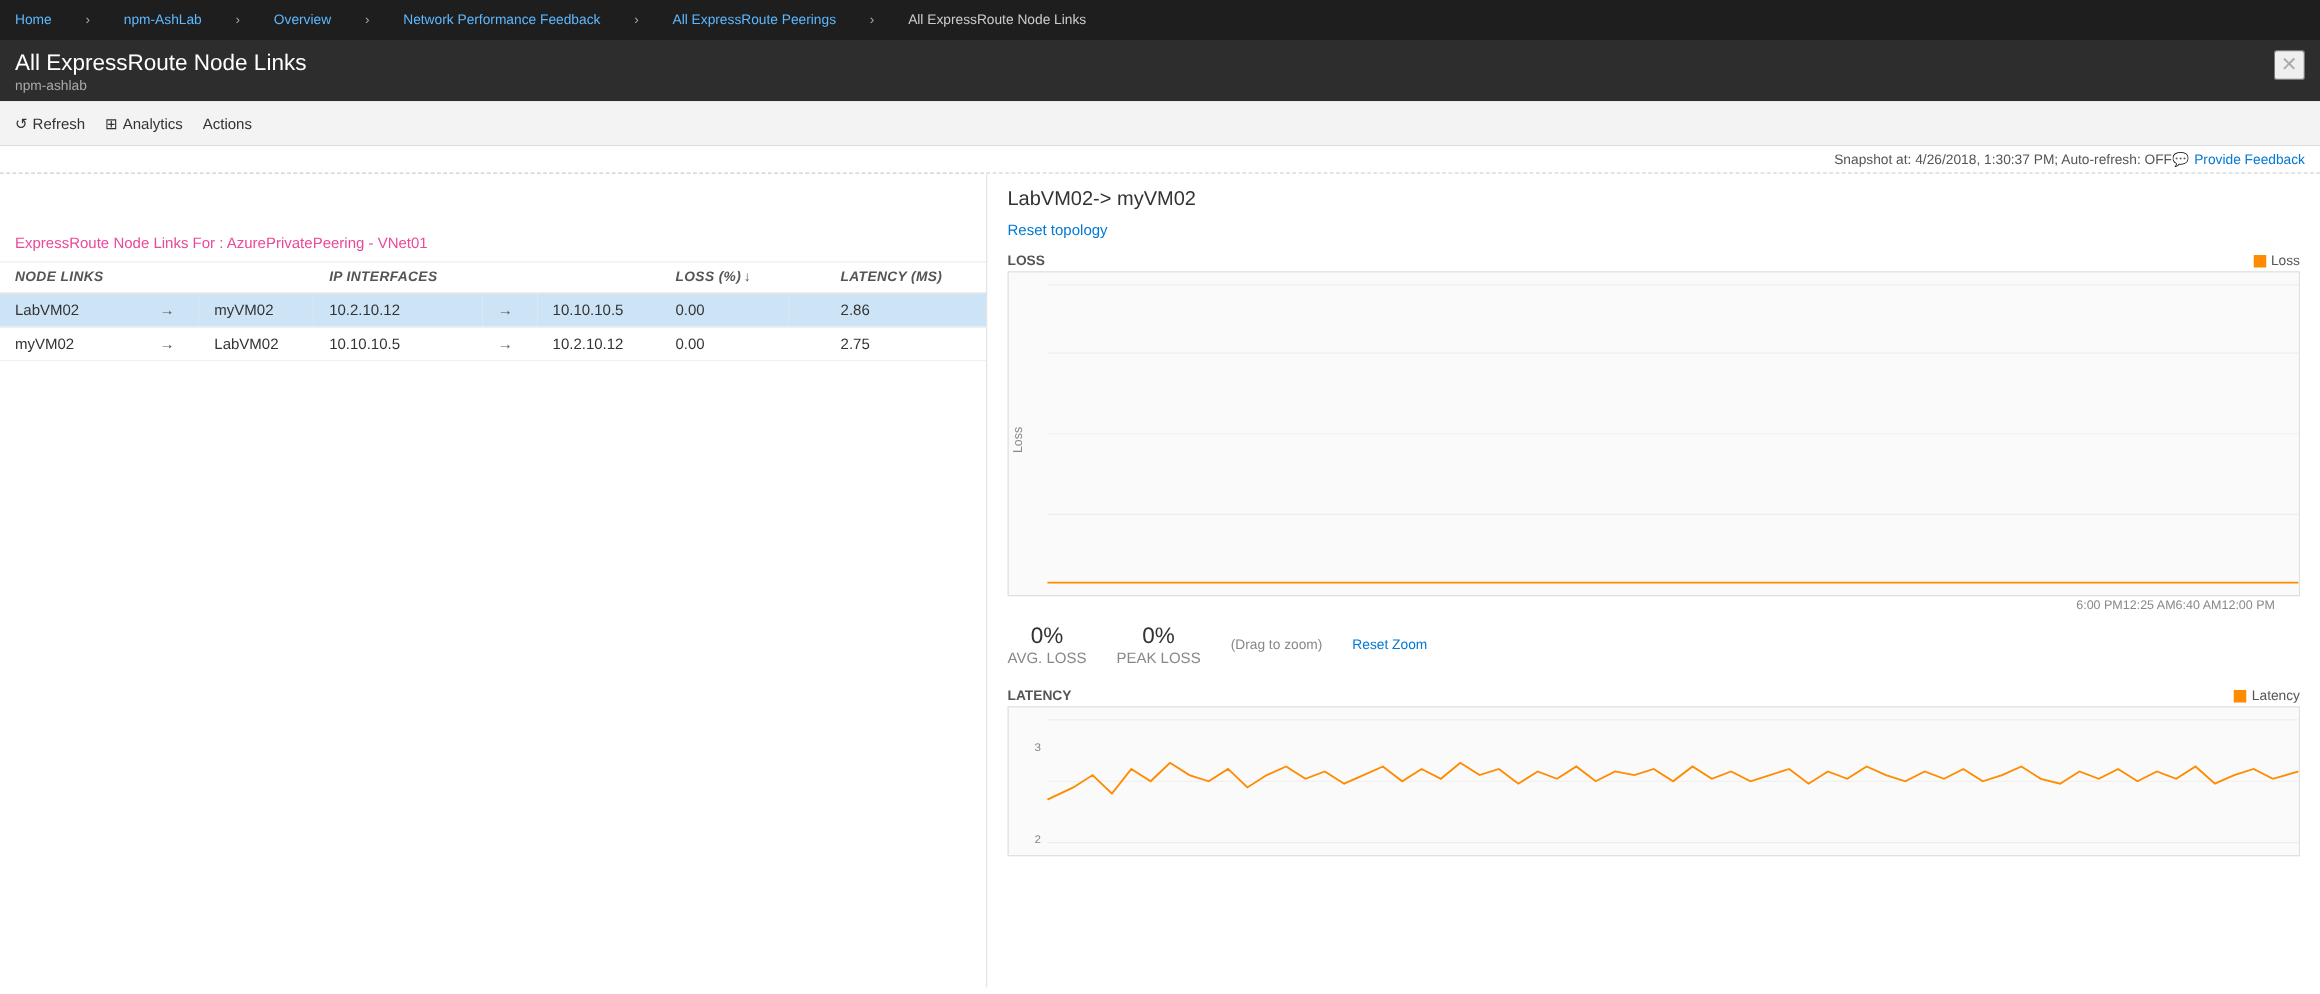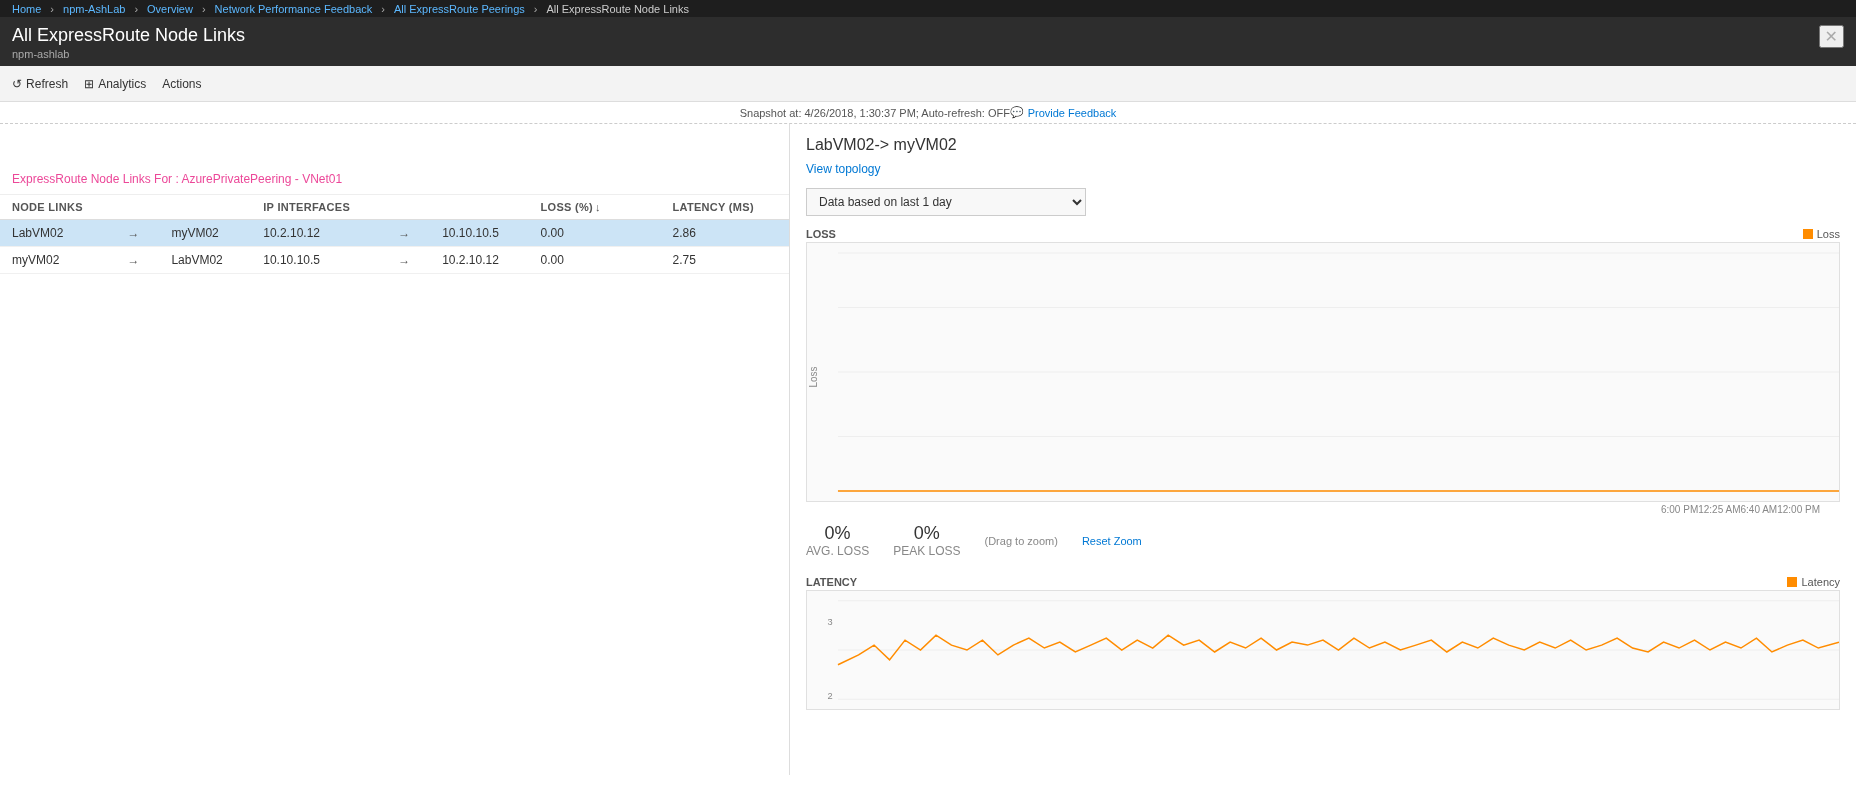--- a/index.html
+++ b/index.html
@@ -3,24 +3,24 @@
   <meta charset="utf-8">
   <style>
     * { box-sizing: border-box; margin: 0; padding: 0; }
     body { font-family: 'Segoe UI', Arial, sans-serif; font-size: 12px; background: #fff; color: #333; overflow: hidden; }
 
     
     .top-bar {
       background: #1e1e1e;
       color: #fff;
       padding: 0 12px;
-      height: 17px;
-      display: flex;
-      align-items: center;
-      gap: 6px;
+      height: 32px;
+      display: flex;
+      align-items: center;
+      gap: 24px;
       font-size: 11px;
     }
     .breadcrumb-item { color: #5cb8ff; cursor: pointer; }
     .breadcrumb-sep { color: #aaa; margin: 0 3px; }
     .breadcrumb-current { color: #ccc; }
 
     
     .title-bar {
       background: #2d2d2d;
       color: #fff;
@@ -56,21 +56,21 @@
     }
 
     
     .snapshot-bar {
       background: #fff;
       border-bottom: 1px dashed #ccc;
       padding: 4px 12px;
       font-size: 11px;
       color: #555;
       display: flex;
-      justify-content: center;
+      justify-content: flex-end;
       align-items: center;
     }
     .provide-feedback { color: #0078d4; cursor: pointer; font-size: 11px; display: flex; align-items: center; gap: 4px; }
 
     
     .main-content {
       display: flex;
       height: calc(795px - 32px - 56px - 28px - 28px);
     }
 
@@ -92,20 +92,21 @@
     .data-table { width: 100%; border-collapse: collapse; }
     .data-table th {
       text-align: left;
       padding: 6px 12px;
       font-size: 11px;
       font-weight: 600;
       color: #555;
       border-bottom: 1px solid #ddd;
       text-transform: uppercase;
       letter-spacing: 0.3px;
+      font-style: italic;
     }
     .data-table td { padding: 6px 12px; font-size: 12px; border-bottom: 1px solid #f0f0f0; }
     .data-table tr.selected td { background: #cce4f6; }
     .arrow-cell { color: #555; }
     .sort-icon { display: inline-block; margin-left: 2px; }
 
     
     .right-panel {
       flex: 1;
       padding: 12px 16px;
@@ -264,24 +265,22 @@
       <td>0.00</td>
       <td></td>
       <td>2.75</td>
     </tr>
         </tbody>
     </table>
   </div>
 
   <div class="right-panel">
     <div class="panel-title">LabVM02-&gt; myVM02</div>
-    <a class="view-topology">View topology</a>
-
-    <select class="dropdown-select">
-    <option value="Data based on last 1 day">Data based on last 1 day</option><option value="Data based on last 1 week">Data based on last 1 week</option><option value="Data based on last 1 month">Data based on last 1 month</option></select>
+    <a class="view-topology">Reset topology</a>
+
 
     
     <div class="chart-section">
       <div class="chart-label-row">
         <span class="chart-section-title">LOSS</span>
         <div class="chart-legend">
           <span class="legend-dot"></span>
           <span>Loss</span>
         </div>
       </div>

